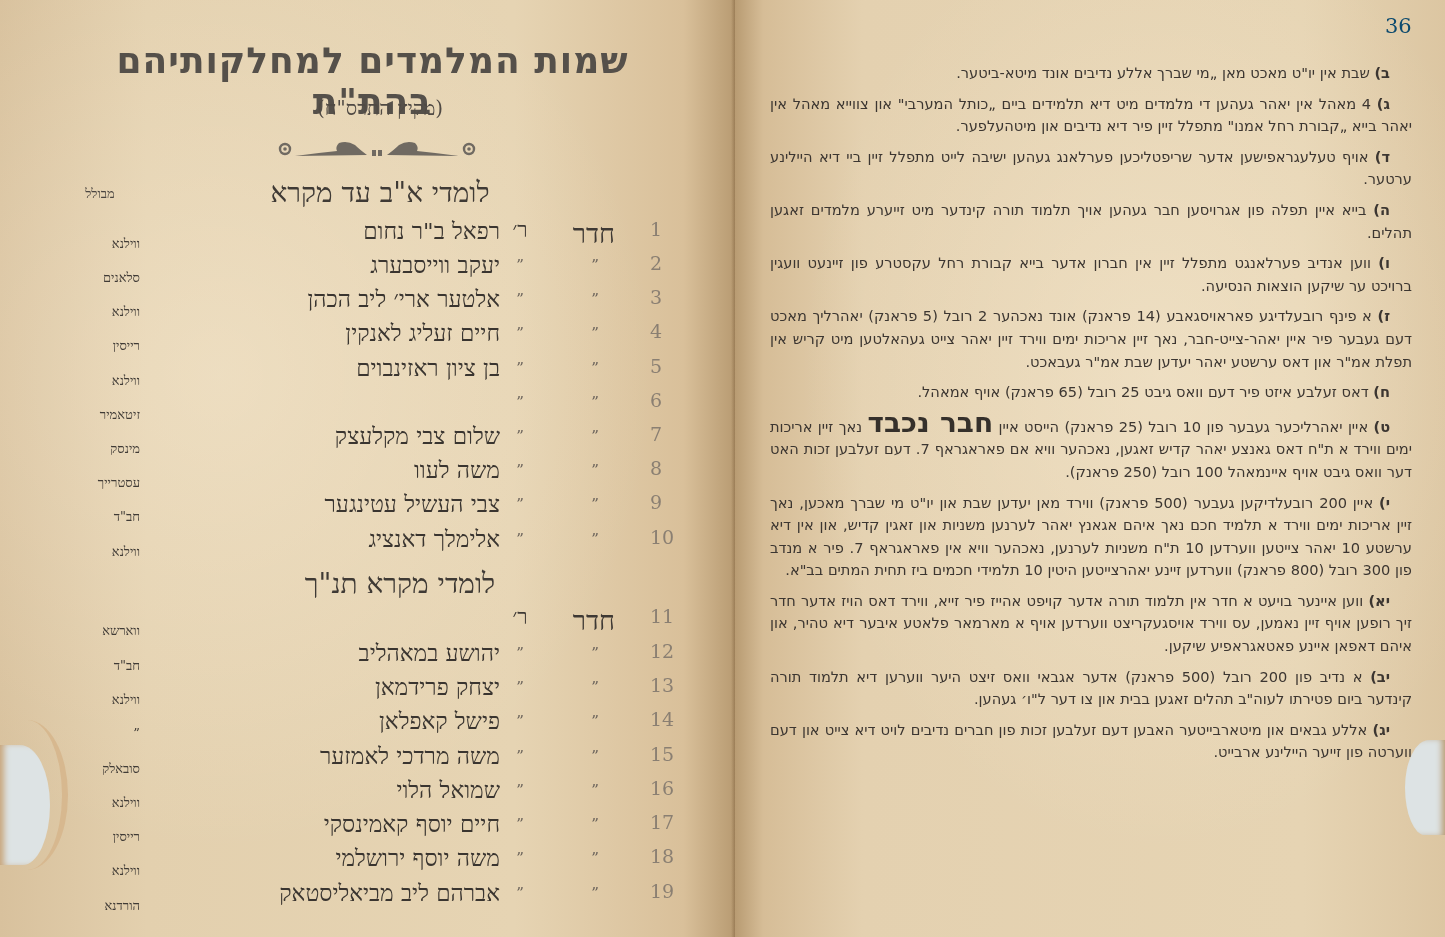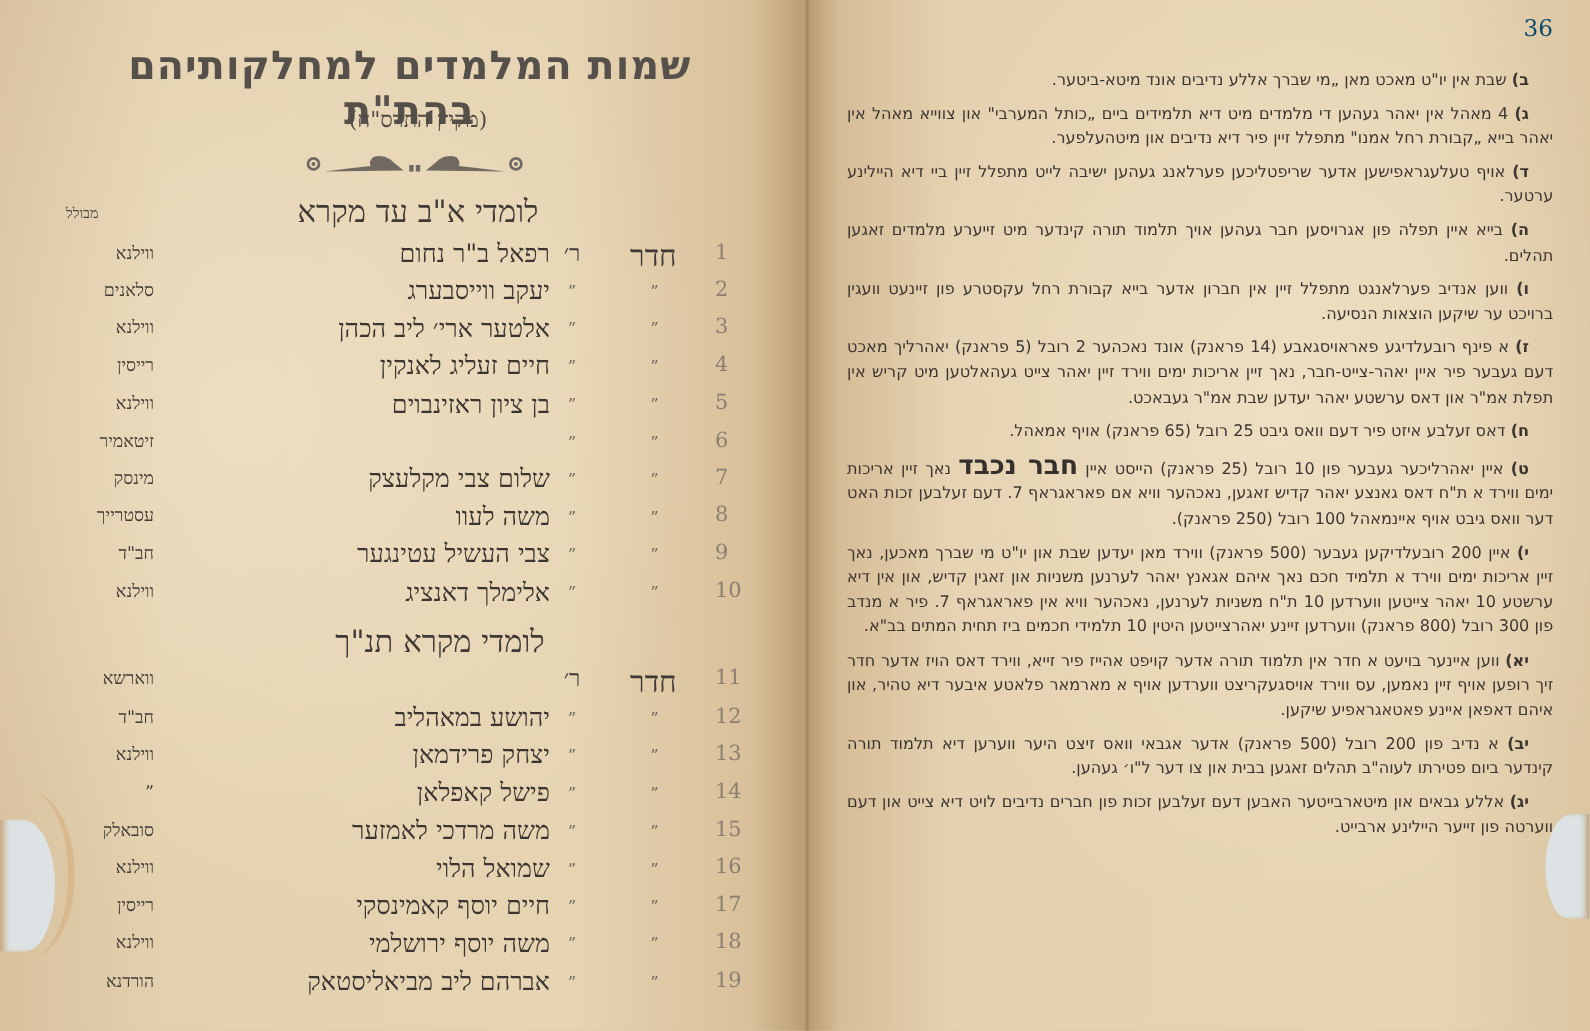--- a/index.html
+++ b/index.html
@@ -64,21 +64,21 @@
     position:absolute; left:277px; top:137px; width:200px; height:24px;
   }
   .section-heading {
     position:absolute; direction:rtl; text-align:center;
     font-size:28px; color:#3f3a35; font-family:"DejaVu Serif", serif;
   }
   .heading-1 { left:225px; top:176px; width:310px; }
   .heading-2 { left:250px; top:567px; width:300px; }
   .origin-label {
     position:absolute; left:60px; top:186px; width:80px;
-    direction:rtl; text-align:left; font-size:13px; color:#4a4540;
+    direction:rtl; text-align:center; font-size:13px; color:#4a4540;
   }
 
   .row {
     position:absolute; left:60px; width:630px; height:32px;
     direction:rtl;
   }
   .row .num {
     position:absolute; right:0; top:0; width:40px; text-align:left;
     font-family:"DejaVu Serif", serif; font-size:19px; color:#8a7f72;
   }
@@ -89,38 +89,38 @@
   .row .rav {
     position:absolute; right:155px; top:0; width:30px; text-align:center;
     font-size:21px; color:#3e3934;
   }
   .row .ditto { color:#6a625a; font-size:15px; top:4px; }
   .row .name {
     position:absolute; right:190px; top:0; width:330px; text-align:right;
     font-size:23px; color:#3a3530; white-space:nowrap;
   }
   .row .city {
-    position:absolute; left:0; top:2px; width:80px; text-align:right;
-    font-size:16px; color:#403b36; white-space:nowrap;
+    position:absolute; left:0; top:18px; width:80px; text-align:right;
+    font-size:13px; color:#403b36; white-space:nowrap;
   }
 
   
   .page-number {
     position:absolute; left:1385px; top:14px;
     font-family:"DejaVu Serif", serif; font-size:21px; color:#0c4a6e;
   }
   .paragraphs {
     position:absolute; left:770px; top:62px; width:642px;
     direction:rtl; text-align:justify;
     font-size:14.6px; line-height:22.6px; color:#3c3631;
     font-family:"DejaVu Sans", sans-serif;
   }
   .para { margin:0 0 8px 0; text-indent:22px; }
   .para .lbl { font-weight:bold; }
-  .para .big { font-size:24px; font-weight:bold; color:#35302b; }
+  .para .big { font-size:28px; font-weight:bold; color:#35302b; }
 </style>
 </head>
 <body>
 
 <div class="spread">
 
   <div class="page page-left">
     <div class="roster-title">שמות המלמדים למחלקותיהם בהת"ת</div>
     <div class="roster-subtitle">(מקיץ התרס"ח)</div>
 

